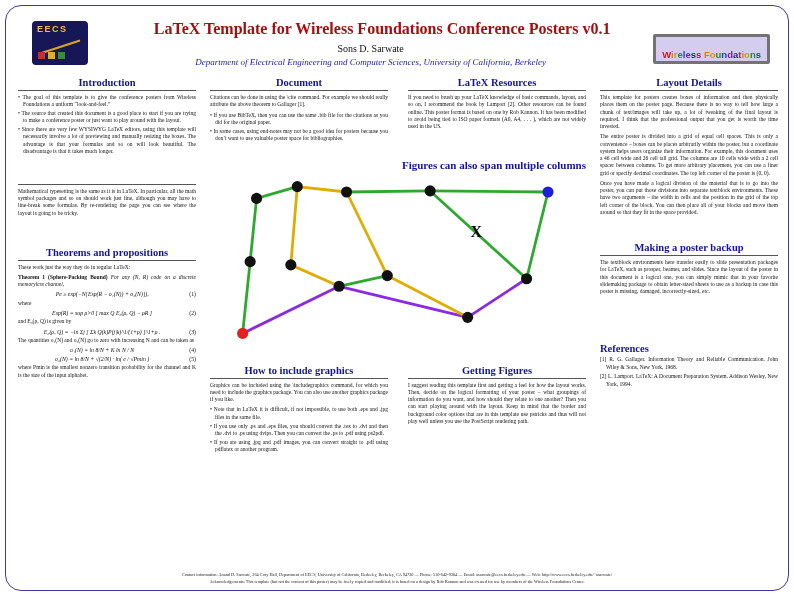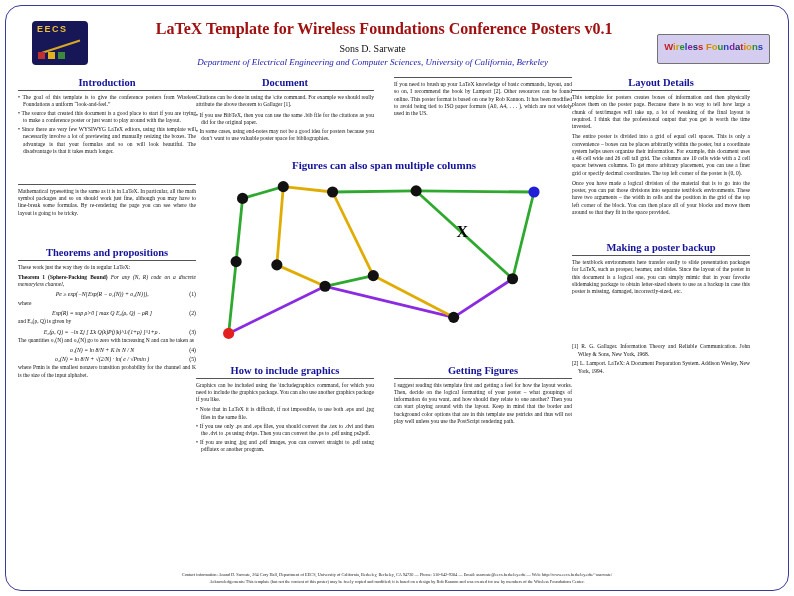--- a/index.html
+++ b/index.html
@@ -18,26 +18,26 @@
   .sq { position:absolute; width:7px; height:7px; bottom:6px; }
   .sq.r { left:6px;  background:#c03030; }
   .sq.g { left:16px; background:#e0b020; }
   .sq.n { left:26px; background:#3a8a3a; }
   .diag { position:absolute; width:42px; height:2px; background:#d8a820; top:25px; left:7px;
           transform:rotate(-18deg); }
   .head-center { flex:1; text-align:center; padding-top:2px; }
   h1.title { font-size:16px; font-weight:bold; color:#a01010; white-space:nowrap;margin-left:23px; }
   .author { font-size:10px; margin-top:5px; color:#111; }
   .dept { font-size:9px; font-style:italic; color:#2222b0; margin-top:3px; }
-  .logo-wf { height:30px; background:#d5cdf0; border:1px solid #737373; border-radius:2px;
-             padding:6px 6px; font:bold 9.5px "Liberation Sans", sans-serif; margin-top:12px;
+  .logo-wf { height:30px; background:#d5cdf0; border:3px solid #737373; border-radius:2px;
+             padding:12px 6px; font:bold 9.5px "Liberation Sans", sans-serif; margin-top:12px;
              margin-right:6px; white-space:nowrap; flex:0 0 auto; }
 
   
-  .grid { display:grid; grid-template-columns:178px 376px 178px; margin-top:10px; }
+  .grid { display:grid; grid-template-columns:178px 376px 178px; gap:14px; margin-top:10px; }
   .col { display:flex; flex-direction:column; }
   .mid { display:flex; flex-direction:column; }
   .mid-row { display:grid; grid-template-columns:178px 178px; gap:20px; }
 
   .box { margin-bottom:11px; }
   .box h2 { font-size:10.5px; font-weight:bold; color:#14149a; text-align:center; margin-bottom:2px; }
   .box h2.left { text-align:left; }
   .rule { border-top:1px solid #555; margin-bottom:3px; height:0; }
   .box p, .box li { font-size:5.5px; line-height:1.32; text-align:justify; color:#111; }
   .box p { margin-bottom:3px; }
@@ -47,21 +47,21 @@
   ul.refs li::before { content:""; }
   ul.refs li { padding-left:6px; text-indent:-6px; margin-bottom:2.5px; }
 
   .thm-line { font-size:5.5px; line-height:1.32; text-align:justify; margin-bottom:2px; }
   .thm-head { font-weight:bold; }
   .thm-body { font-style:italic; }
   .eq { display:flex; align-items:center; margin:2.5px 0; font-size:5.8px; }
   .eq-body { flex:1; text-align:center; font-style:italic; }
   .eq-num { font-style:normal; padding-left:3px; }
 
-  .fig-caption { font-size:11px; font-weight:bold; color:#14149a; text-align:center;
+  .fig-caption { font-size:11px; font-weight:bold; color:#14149a; text-align:right;
                  margin:4px 0 6px; }
   .fig-wrap { display:flex; justify-content:center; margin-bottom:8px; }
   svg.graph { width:356px; height:180px; }
 
   .spacer-s { height:16px; } .spacer-m { height:12px; } .spacer-l { height:34px; }
 
   footer { position:absolute; left:10px; right:10px; bottom:5px; text-align:center; }
   footer div { font-size:4.3px; line-height:1.5; color:#222; }
 </style>
 </head>
@@ -143,20 +143,21 @@
           <section class="box">
             <h2>Document</h2>
             <div class="rule"></div>
             <p>Citations can be done in using the \cite command. For example we should really attribute the above theorem to Gallager [1].</p>
             <ul>
                 <li>If you use BibTeX, then you can use the same .bib file for the citations as you did for the original paper.</li>
                 <li>In some cases, using end-notes may not be a good idea for posters because you don’t want to use valuable poster space for bibliographies.</li>
               </ul>
           </section>
           <section class="box">
+            <h2>LaTeX Resources</h2>
             <div class="rule"></div>
             <p>If you need to brush up your LaTeX knowledge of basic commands, layout, and so on, I recommend the book by Lamport [2]. Other resources can be found online. This poster format is based on one by Rob Kannon. It has been modified to avoid being tied to ISO paper formats (A0, A4, . . . ), which are not widely used in the US.</p>
           </section>
         </div>
 
         <h2 class="fig-caption">Figures can also span multiple columns</h2>
         <div class="fig-wrap">
           <svg id="graph-svg" class="graph" viewBox="0 0 330 168" preserveAspectRatio="xMidYMid meet">
               <line x1="20" y1="146" x2="27" y2="79" stroke="#2fa82f" stroke-width="2.6"></line>
               <line x1="27" y1="79" x2="33" y2="20" stroke="#2fa82f" stroke-width="2.6"></line>
@@ -220,20 +221,21 @@
             </div>
         </section>
         <div class="spacer-m"></div>
         <section class="box">
           <h2>Making a poster backup</h2>
           <div class="rule"></div>
           <p>The textblock environments here transfer easily to slide presentation packages for LaTeX, such as prosper, beamer, and slides. Since the layout of the poster in this document is a logical one, you can simply mimic that in your favorite slidemaking package to obtain letter-sized sheets to use as a backup in case this poster is missing, damaged, incorrectly-sized, etc.</p>
         </section>
         <div class="spacer-l"></div>
         <section class="box">
+          <h2 class="left">References</h2>
           <ul class="refs">
               <li>[1] R. G. Gallager. Information Theory and Reliable Communication. John Wiley &amp; Sons, New York, 1968.</li>
               <li>[2] L. Lamport. LaTeX: A Document Preparation System. Addison Wesley, New York, 1994.</li>
             </ul>
         </section>
       </div>
     </div>
 
     <footer>
       <div>Contact information: Anand D. Sarwate, 264 Cory Hall, Department of EECS, University of California, Berkeley, Berkeley, CA 94720 — Phone: 510-642-9304 — Email: asarwate@eecs.berkeley.edu — Web: http://www.eecs.berkeley.edu/~asarwate/</div>

